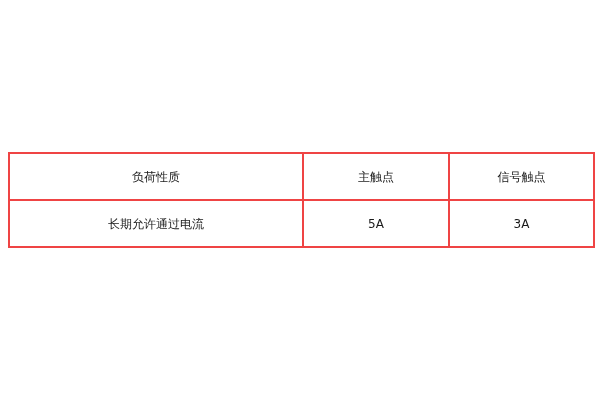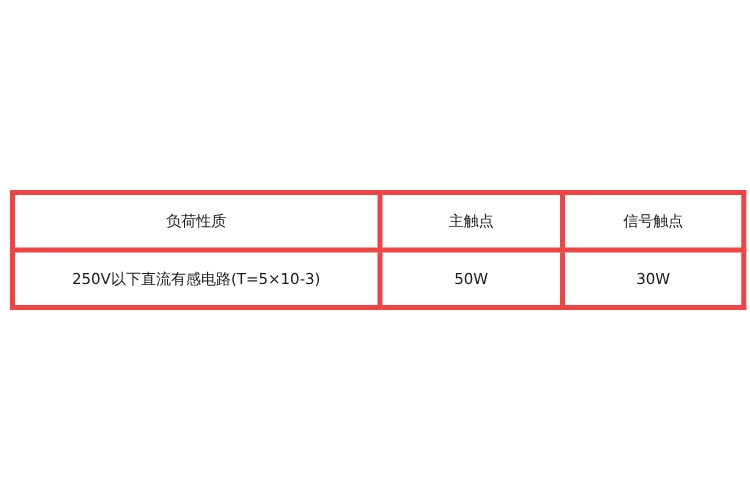--- a/index.html
+++ b/index.html
@@ -23,21 +23,21 @@
     position: absolute;
     left: 8px;
     top: 152px;
     width: 585px;
     height: 96px;
     border-collapse: collapse;
     table-layout: fixed;
     background: #ffffff;
   }
   table.spec-table td {
-    border: 4px solid #ef4444;
+    border: 2px solid #ef4444;
     text-align: center;
     vertical-align: middle;
     font-size: 12px;
     line-height: 1;
     color: #1a1a1a;
     padding: 0;
     height: 22px;
     white-space: nowrap;
     overflow: hidden;
   }
@@ -52,19 +52,19 @@
       <col style="width:146px">
       <col style="width:145px">
     </colgroup>
     <tbody>
       <tr>
         <td>负荷性质</td>
         <td>主触点</td>
         <td>信号触点</td>
       </tr>
       <tr>
-        <td>250V以下直流有感电路(T=5×10-3)</td>
-        <td>50W</td>
-        <td>30W</td>
+        <td>长期允许通过电流</td>
+        <td>5A</td>
+        <td>3A</td>
       </tr>
     </tbody>
   </table>
 </div>
 
 </body></html>

